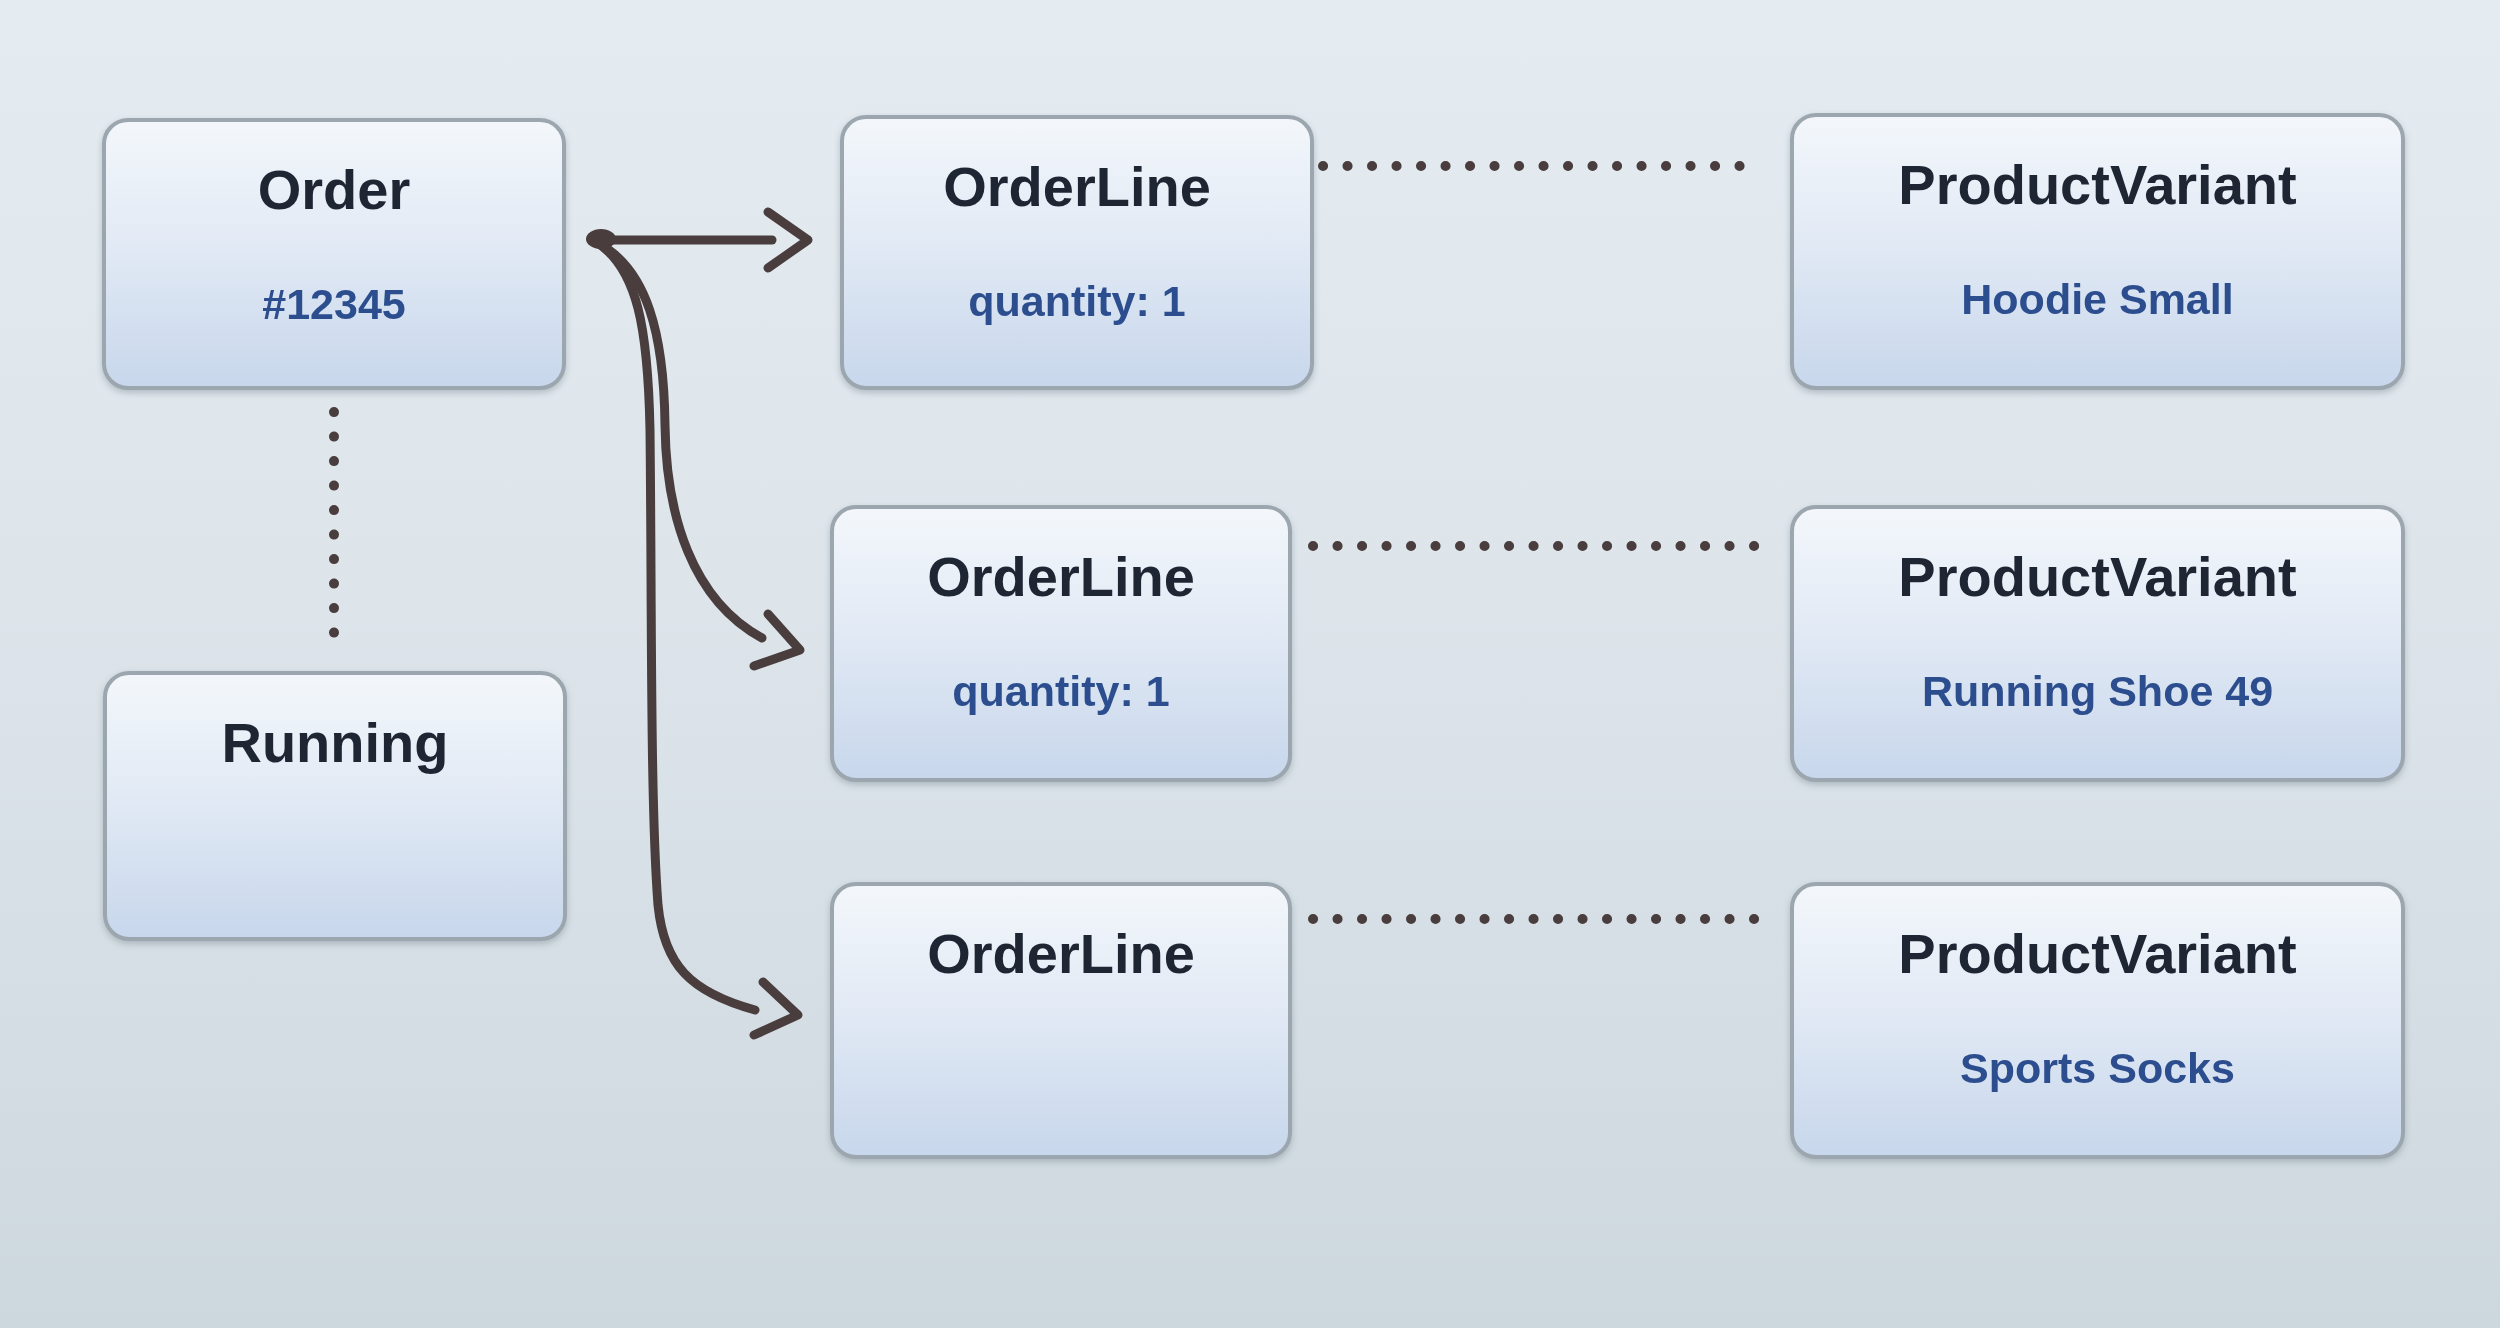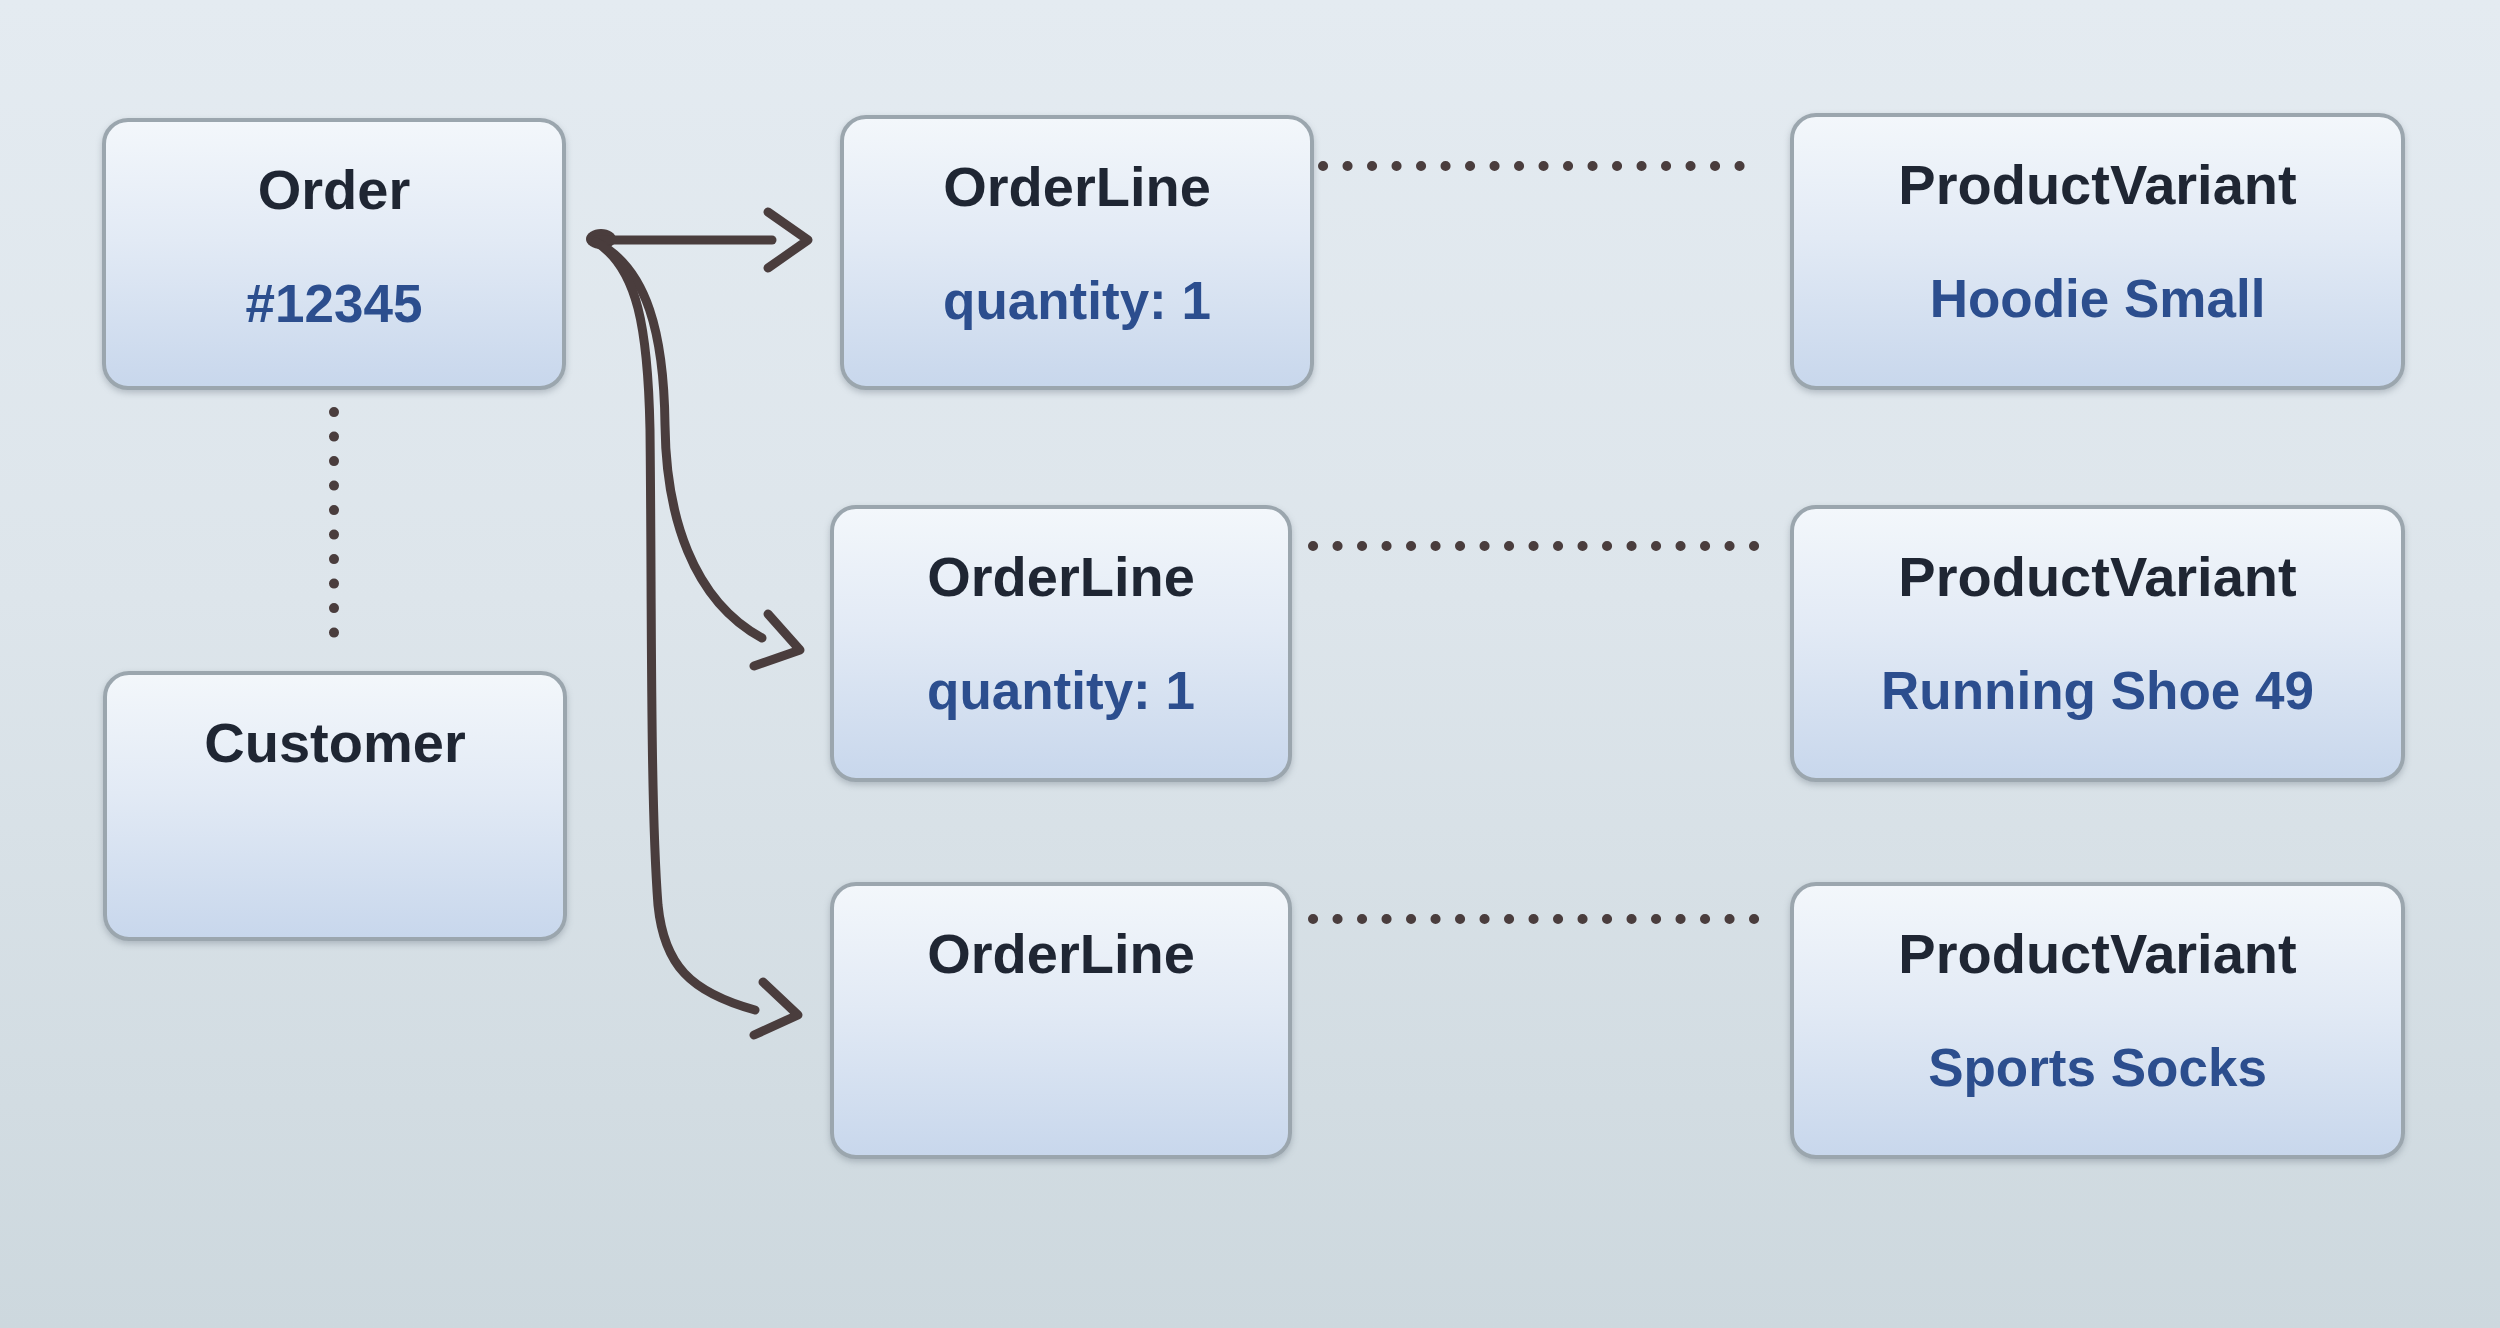--- a/index.html
+++ b/index.html
@@ -29,21 +29,21 @@
     margin-top:36px;
     line-height:64px;
     font-size:56px;
     font-weight:bold;
     color:#1f2633;
     white-space:nowrap;
   }
   .node .value{
     margin-top:50px;
     line-height:64px;
-    font-size:53px;
+    font-size:43px;
     font-weight:bold;
     color:#2c4e8e;
     white-space:nowrap;
   }
   
   .n-order    {left:102px; top:118px; width:464px; height:272px;}
   .n-customer {left:103px; top:671px; width:464px; height:270px;}
   .n-ol1      {left:840px; top:115px; width:474px; height:275px;}
   .n-ol2      {left:830px; top:505px; width:462px; height:277px;}
   .n-ol3      {left:830px; top:882px; width:462px; height:277px;}
@@ -94,21 +94,21 @@
     <path class="stroke" d="M 596 242 C 638 268 648 330 650 430 C 652 610 650 800 658 905 C 664 965 690 992 755 1010"></path>
     <path class="stroke" d="M 763 982 L 798 1015 L 754 1035"></path>
   </svg>
 
   <div class="node n-order">
     <div class="title">Order</div>
     <div class="value">#12345</div>
   </div>
 
   <div class="node n-customer">
-    <div class="title">Customer</div>
+    <div class="title">Running</div>
   </div>
 
   <div class="node n-ol1">
     <div class="title">OrderLine</div>
     <div class="value">quantity: 1</div>
   </div>
 
   <div class="node n-ol2">
     <div class="title">OrderLine</div>
     <div class="value">quantity: 1</div>

